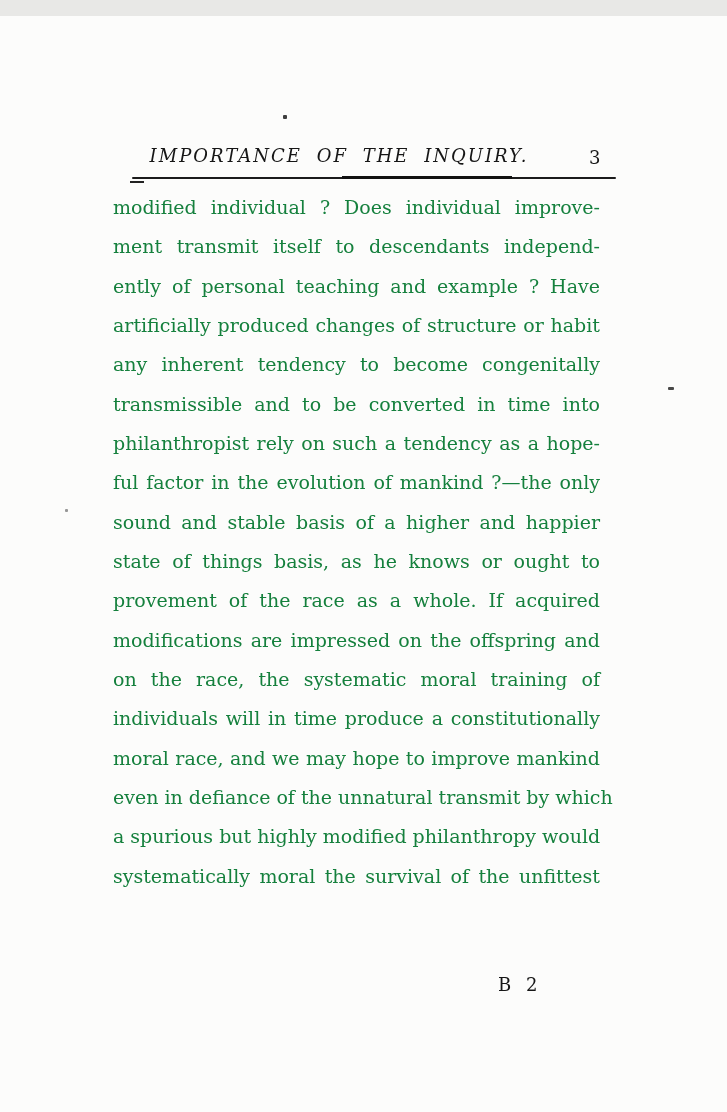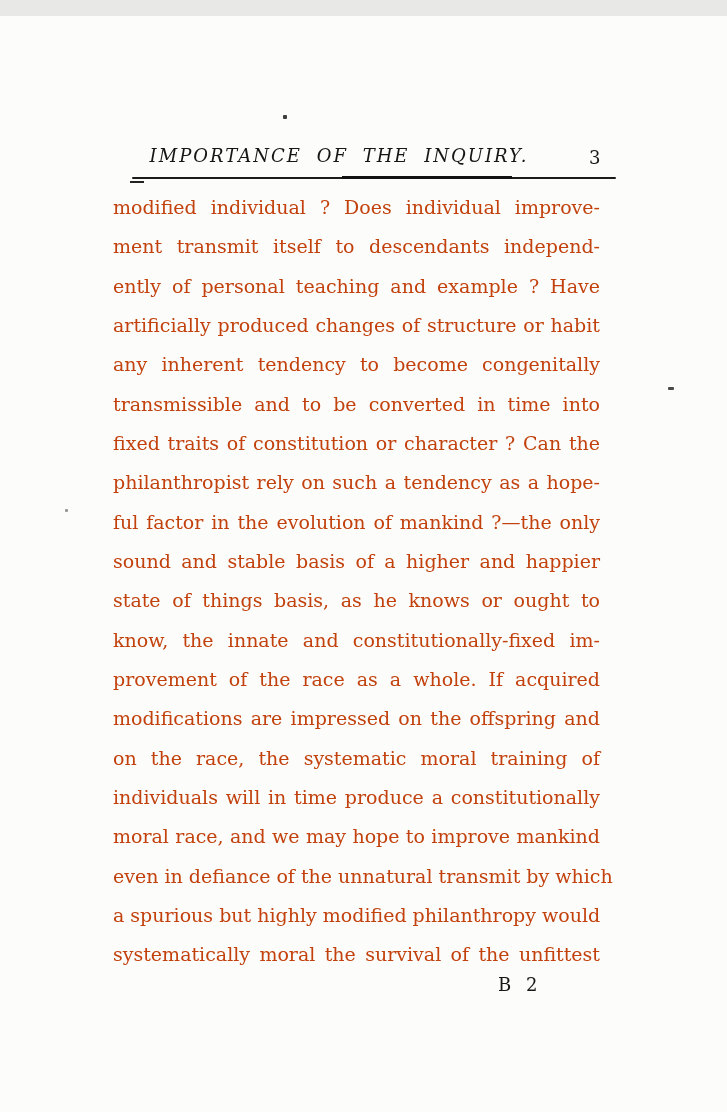--- a/index.html
+++ b/index.html
@@ -74,21 +74,21 @@
     left: 113px;
     width: 487px;
   }
   .line {
     height: 39.33px;
     line-height: 39.33px;
     font-size: 19px;
     text-align: justify;
     text-align-last: justify;
     white-space: nowrap;
-    color: #c2410c;
+    color: #15803d;
   }
   .signature-mark {
     position: absolute;
     top: 958px;
     left: 498px;
     font-size: 18px;
     word-spacing: 9px;
     color: #161616;
   }
   .artifact {
@@ -115,26 +115,24 @@
 
   <div class="header-rule"></div>
 
   <div class="body-text">
     <div class="line">modified individual ? Does individual improve-</div>
     <div class="line">ment transmit itself to descendants independ-</div>
     <div class="line">ently of personal teaching and example ? Have</div>
     <div class="line">artificially produced changes of structure or habit</div>
     <div class="line">any inherent tendency to become congenitally</div>
     <div class="line">transmissible and to be converted in time into</div>
-    <div class="line">fixed traits of constitution or character ? Can the</div>
     <div class="line">philanthropist rely on such a tendency as a hope-</div>
     <div class="line">ful factor in the evolution of mankind ?—the only</div>
     <div class="line">sound and stable basis of a higher and happier</div>
     <div class="line">state of things basis, as he knows or ought to</div>
-    <div class="line">know, the innate and constitutionally-fixed im-</div>
     <div class="line">provement of the race as a whole. If acquired</div>
     <div class="line">modifications are impressed on the offspring and</div>
     <div class="line">on the race, the systematic moral training of</div>
     <div class="line">individuals will in time produce a constitutionally</div>
     <div class="line">moral race, and we may hope to improve mankind</div>
     <div class="line">even in defiance of the unnatural transmit by which</div>
     <div class="line">a spurious but highly modified philanthropy would</div>
     <div class="line">systematically moral the survival of the unfittest</div>
   </div>
 

